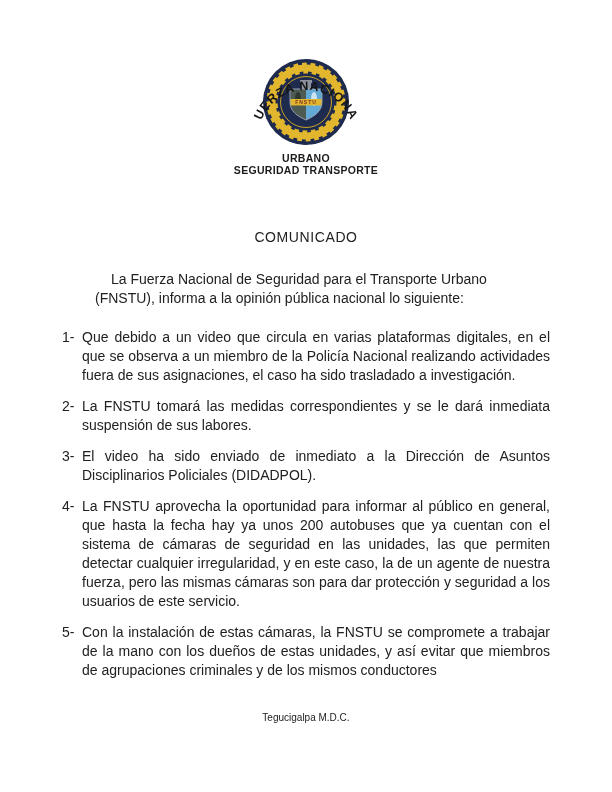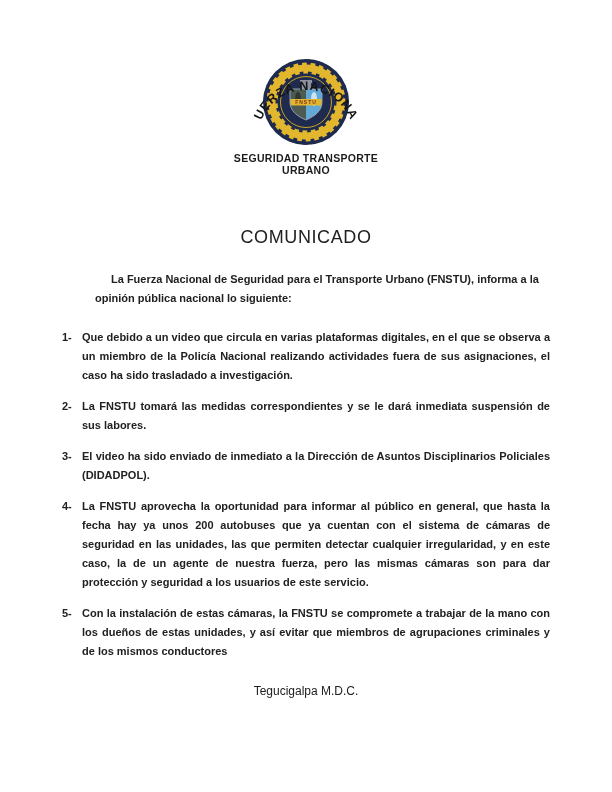--- a/index.html
+++ b/index.html
@@ -17,43 +17,43 @@
   .logo-caption {
     margin-top: 2px;
     font-size: 10.5px; font-weight: bold;
     letter-spacing: 0.3px; line-height: 12px;
     color: #1c1c1c;
   }
 
   .title {
     margin: 49px 0 0 0;
     text-align: center;
-    font-size: 18px; font-weight: 400;
+    font-size: 14px; font-weight: 400;
     letter-spacing: 0.6px;
     color: #232021;
     line-height: 24px;
   }
 
-  .content { padding: 0 62px; font-size: 11px; line-height: 19px; font-weight: bold; }
+  .content { padding: 0 62px; font-size: 14px; line-height: 19px; }
 
   .intro {
     margin: 21px 0 0 33px;
     width: 452px;
     text-indent: 16px;
   }
 
   .list { margin-top: 20px; }
   .item { display: flex; margin-bottom: 12px; }
   .item .num { flex: 0 0 20px; width: 20px; }
   .item .itext { flex: 1; text-align: justify; }
 
   .footer {
-    margin-top: 20px;
+    margin-top: 28px;
     text-align: center;
-    font-size: 12px; line-height: 20px;
+    font-size: 10px; line-height: 20px;
   }
 </style>
 </head>
 <body>
 
 <div class="page">
 
   <div class="logo-block">
     <svg width="170" height="110" viewBox="0 0 170 110">
       <defs>
@@ -81,22 +81,22 @@
       <rect x="69" y="59" width="32" height="6.5" fill="#e2b72e"></rect>
       <text x="85" y="64.3" text-anchor="middle" font-size="5" letter-spacing="1" font-family="Liberation Sans, sans-serif" font-weight="bold" fill="#7e2f24"><tspan>FNSTU</tspan></text>
 
       <path d="M69,49 h32 v13 c0,9 -7,14 -16,18 c-9,-4 -16,-9 -16,-18 z" fill="none" stroke="#93a0b5" stroke-width="1"></path>
 
       <text font-size="12.5" font-weight="bold" letter-spacing="0.8" font-family="Liberation Sans, sans-serif" fill="#151515">
         <textPath href="#arcpath" startOffset="50%" text-anchor="middle">FUERZA NACIONAL</textPath>
       </text>
     </svg>
     <div class="logo-caption">
+      <div>URBANO</div>
       <div>SEGURIDAD TRANSPORTE</div>
-      <div>URBANO</div>
     </div>
   </div>
 
   <h1 class="title">COMUNICADO</h1>
 
   <div class="content">
     <p class="intro">La Fuerza Nacional de Seguridad para el Transporte  Urbano (FNSTU), informa a la opinión pública nacional lo siguiente:</p>
 
     <div class="list">
       <div class="item">

